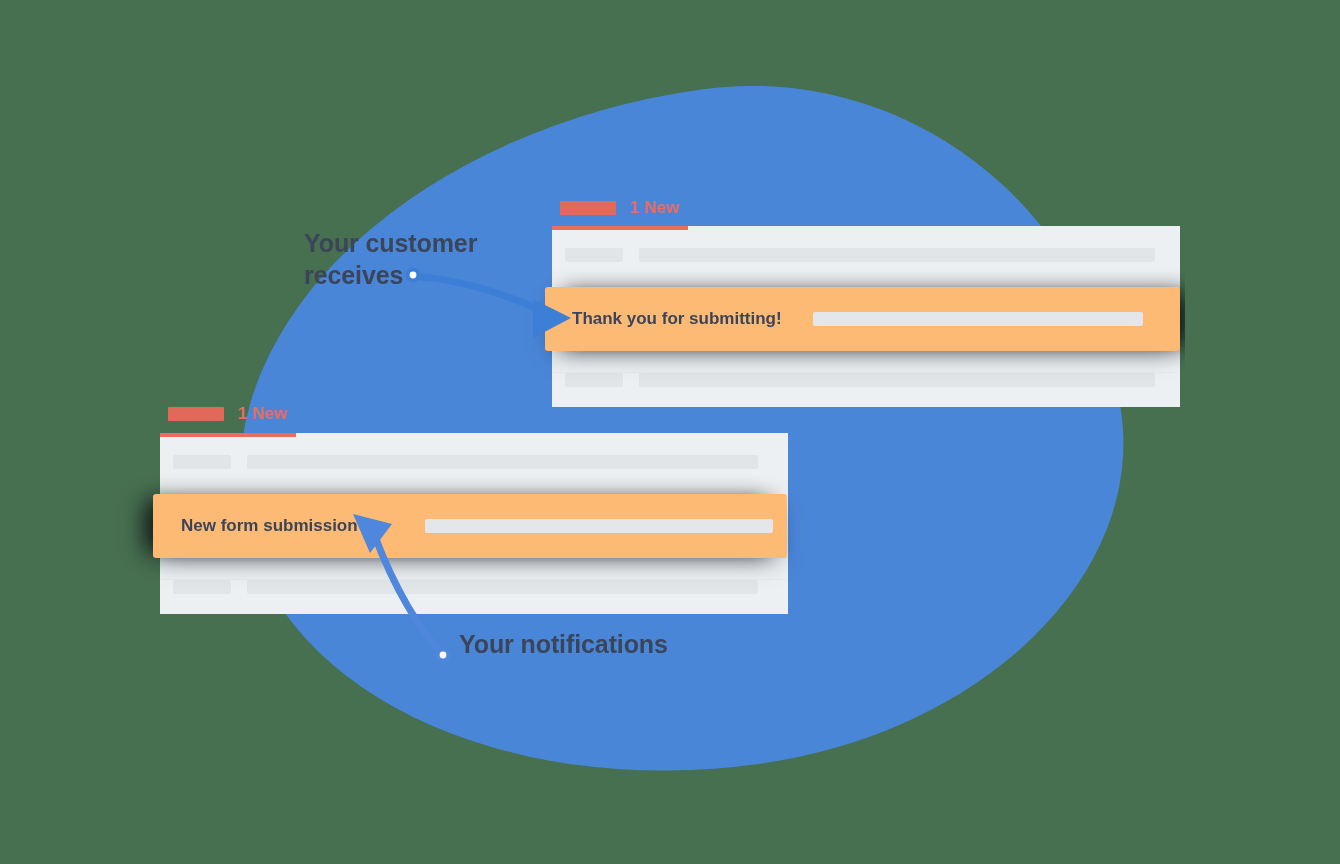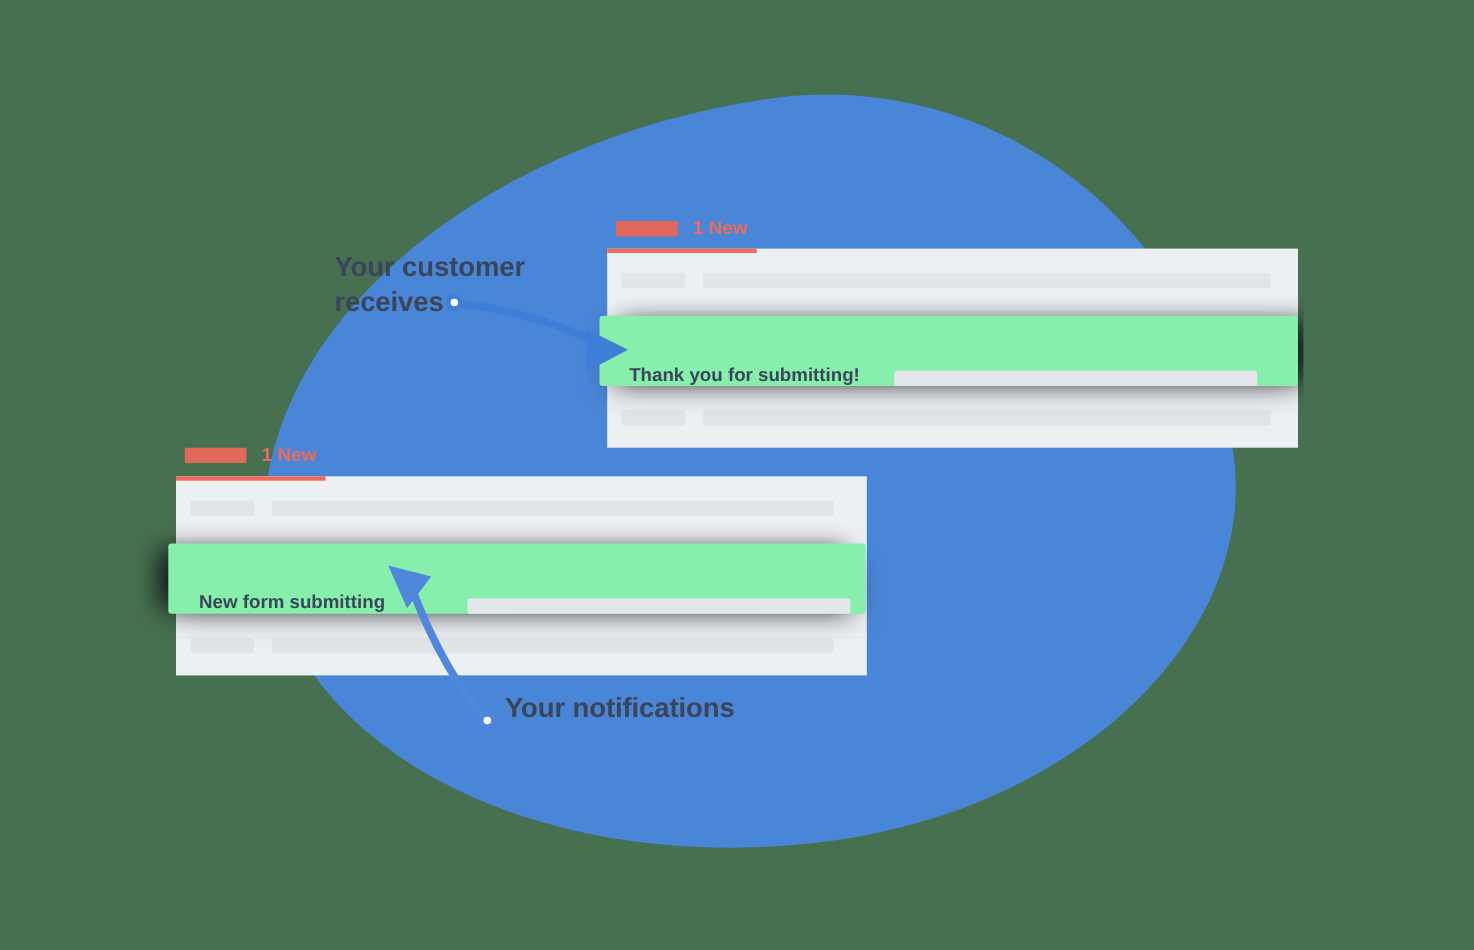--- a/index.html
+++ b/index.html
@@ -83,24 +83,24 @@
     color: #ee6b5e;
     font-size: 17px;
     font-weight: bold;
     letter-spacing: .1px;
     white-space: nowrap;
   }
 
   
   .float-card {
     position: absolute;
-    background: #86efac;
+    background: #fdba74;
     border-radius: 3px;
     display: flex;
-    align-items: flex-end;
+    align-items: center;
   }
   .float-card .fc-title {
     color: #3b4559;
     font-size: 17px;
     font-weight: bold;
     white-space: nowrap;
   }
   .float-card .fc-sk {
     position: absolute;
     height: 14px;
@@ -189,21 +189,21 @@
     </div>
     <div class="row-sep" style="top:66px;"></div>
     <div class="row-sep" style="top:146px;"></div>
     <div class="row" style="left:13px; right:30px; top:147px;">
       <span class="sk sk-short"></span>
       <span class="sk sk-long" style="margin-left:16px;"></span>
     </div>
   </div>
 
   <div class="float-card" id="float-bottom">
-    <span class="fc-title">New form submitting</span>
+    <span class="fc-title">New form submission</span>
     <span class="fc-sk"></span>
   </div>
 
   <svg class="overlay" viewBox="0 0 1340 864">
 
     <g>
       <path d="M 421 277 C 470 281 520 300 556 317" fill="none" stroke="#3d7fd6" stroke-width="7" stroke-linecap="round"></path>
       <path d="M 533 299 L 571 318 L 533 338 Z" fill="#3d7fd6"></path>
       <circle cx="413" cy="275" r="7.5" fill="#3d7fd6"></circle>
       <circle cx="413" cy="275" r="3.4" fill="#ffffff"></circle>

